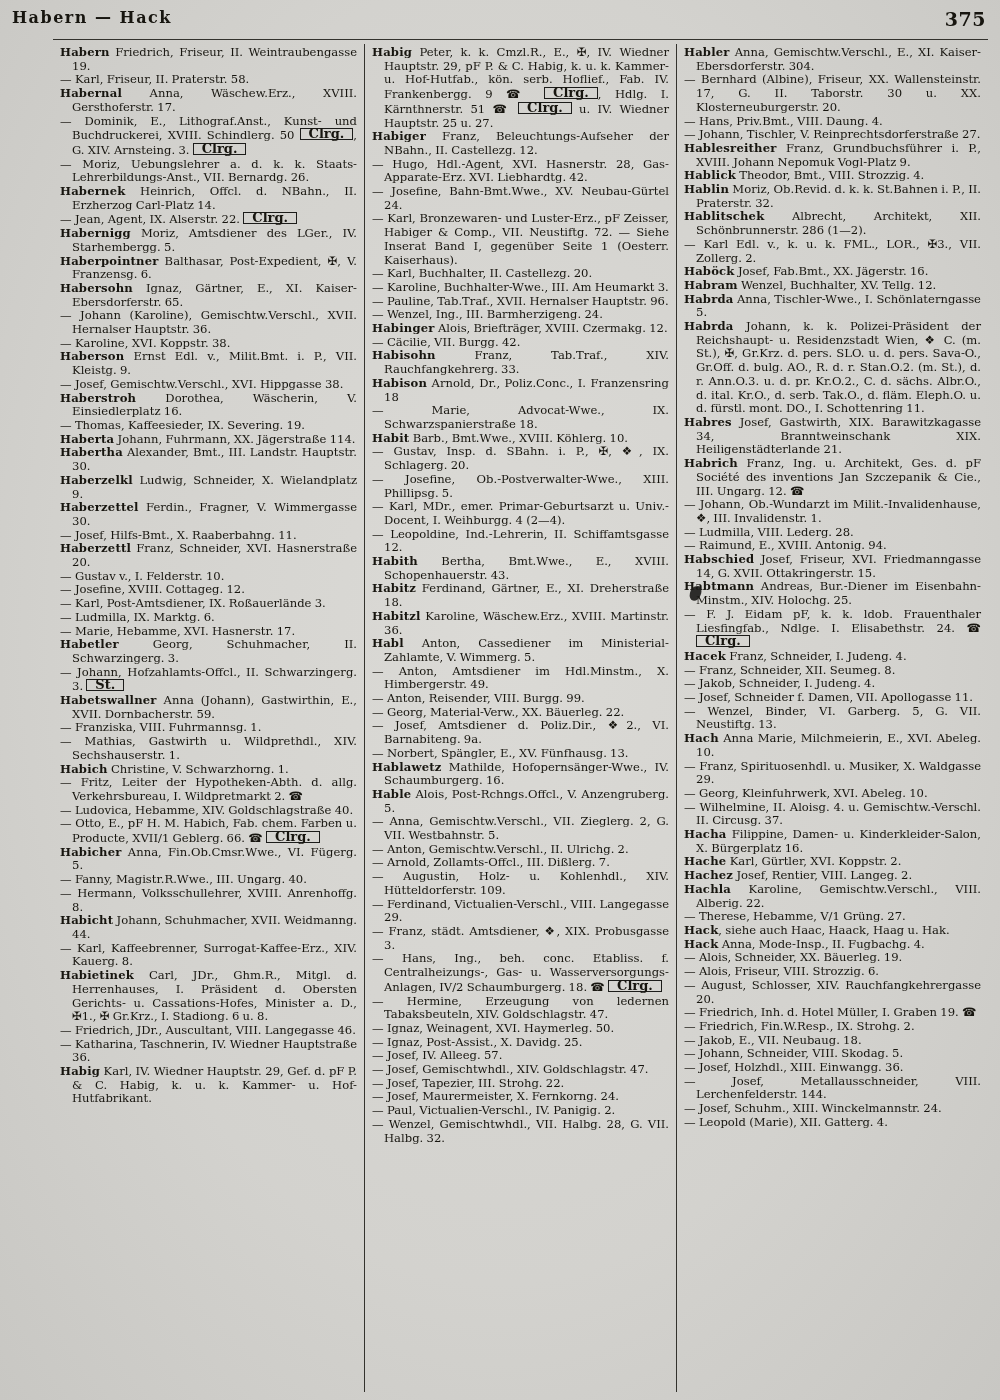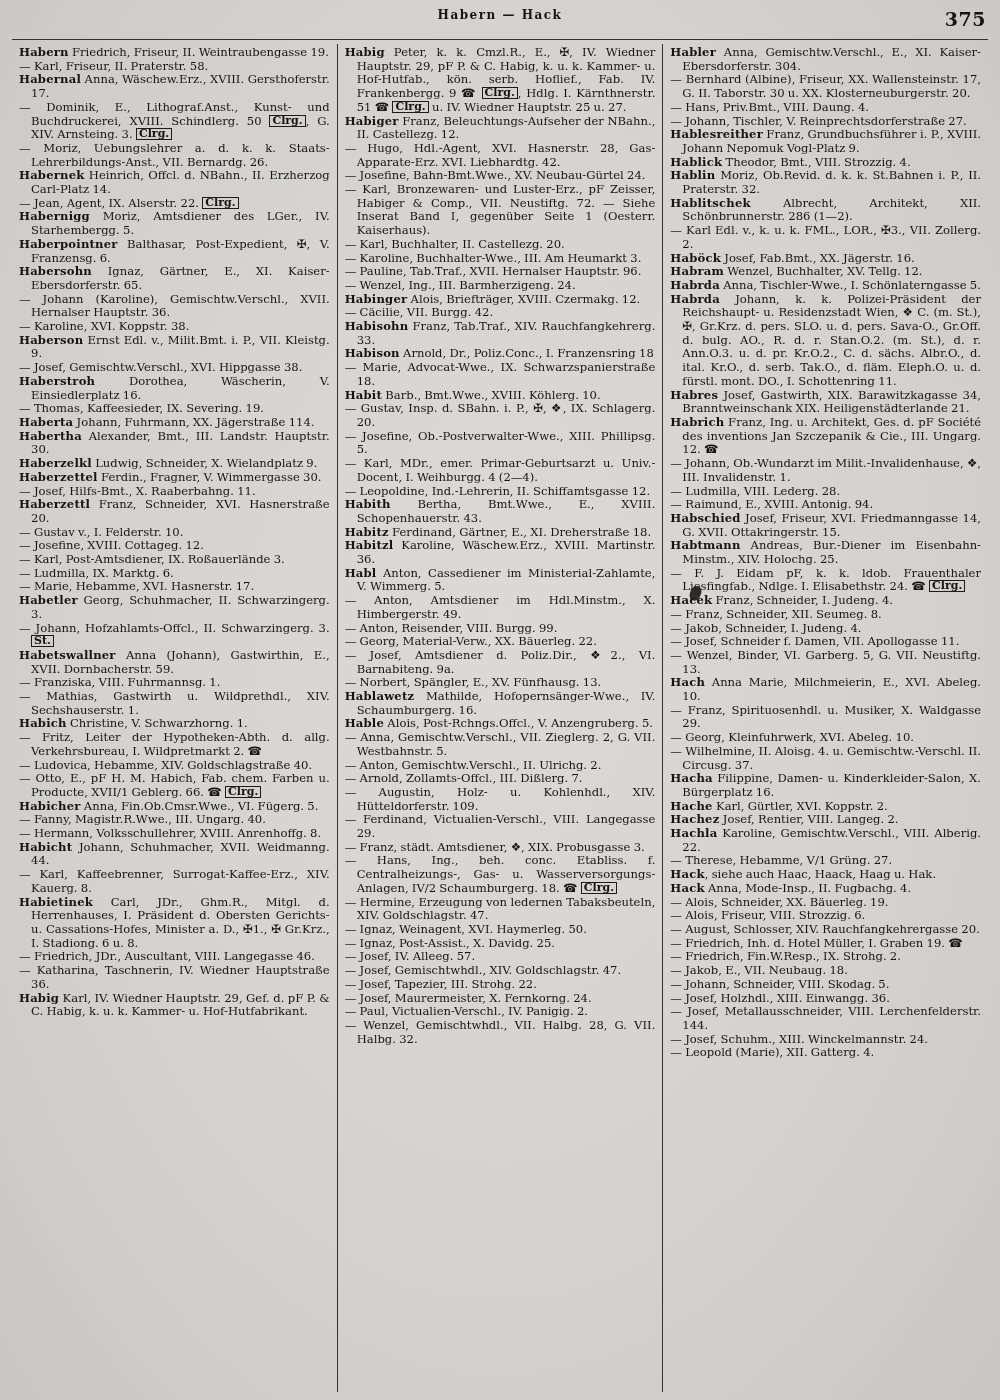--- a/index.html
+++ b/index.html
@@ -10,52 +10,53 @@
     box-sizing:border-box;
     padding:8px 12px 6px 12px;
     background:radial-gradient(ellipse at 50% 45%, #dbdad6 0%, #d3d2ce 60%, #c8c7c3 100%);
     color:#17150f;
     font-family:"DejaVu Serif","Liberation Serif",serif;
     overflow:hidden;
   }
   .header{position:relative;height:26px;}
   .title{
     position:absolute;left:0;right:0;top:0;
-    text-align:center;
-    font-size:12px;font-weight:bold;letter-spacing:1.5px;
+    text-align:left;
+    font-size:16px;font-weight:bold;letter-spacing:1.5px;
   }
   .pageno{
     position:absolute;right:2px;top:0;
     font-size:19px;font-weight:bold;letter-spacing:0.5px;
   }
   .columns{
     display:flex;
     margin-top:5px;
     border-top:1.5px solid #33322d;
     padding-top:4px;
     height:1348px;
     overflow:hidden;
+    margin-left:41px;
   }
   .column{flex:1 1 0;padding:2px 7px 0 7px;overflow:hidden;}
   .column + .column{border-left:1.3px solid #33322d;}
   .entry{
     margin:0;
     font-size:11.6px;
     line-height:13.7px;
     text-align:justify;
     padding-left:12px;
     text-indent:-12px;
     word-spacing:-0.4px;
   }
   .entry .lead{font-weight:bold;letter-spacing:0.2px;}
   .tag{
     display:inline-block;
     border:1px solid #1c1c1a;
-    font-size:11px;line-height:10px;
-    padding:0 2px;
+    font-size:13px;line-height:10px;
+    padding:0 8px;
     font-weight:bold;
     vertical-align:1px;
     text-indent:0;
   }
   .ink-spot{
     position:absolute;left:690px;top:586px;
     width:11px;height:15px;
     background:#1b1a17;
     border-radius:55% 40% 60% 45%;
     transform:rotate(14deg);

